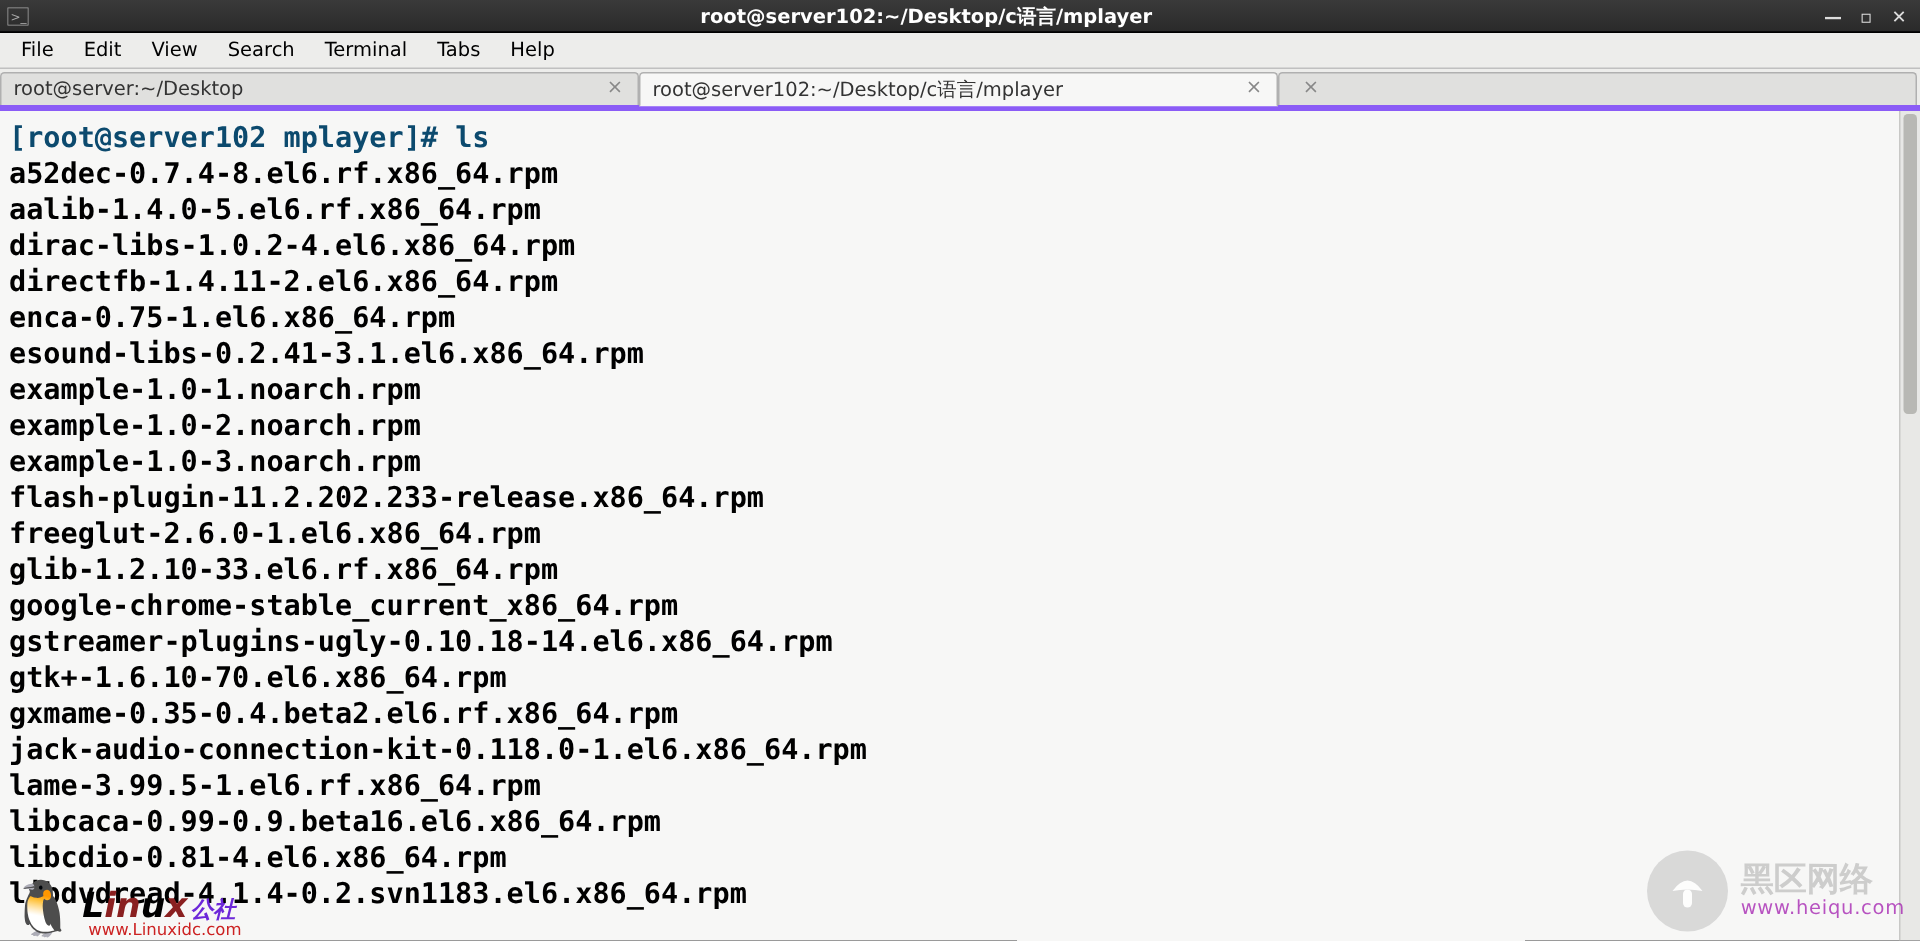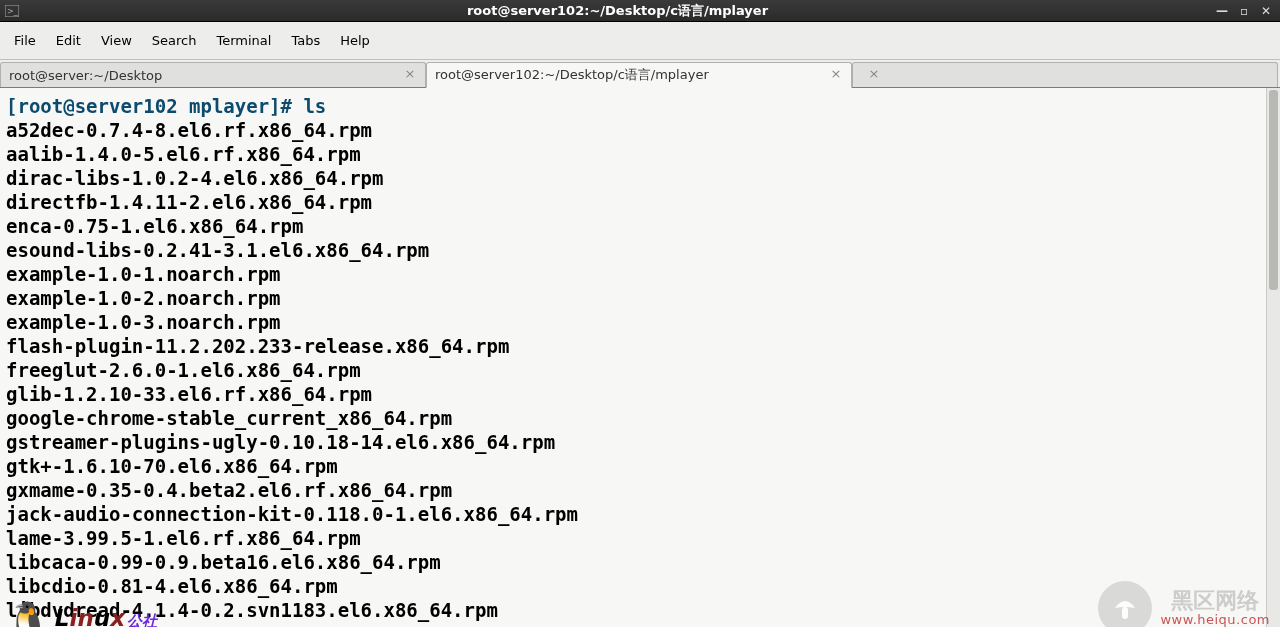--- a/index.html
+++ b/index.html
@@ -47,36 +47,36 @@
       color: #ddd;
       display: inline-flex;
       align-items: center;
       justify-content: center;
       font-size: 12px;
       font-weight: bold;
       cursor: pointer;
     }
     .menubar {
       background: #ededeb;
-      height: 38px;
+      height: 24px;
       display: flex;
       align-items: center;
       padding: 0 4px;
       border-bottom: 1px solid #c0c0c0;
     }
     .menu-item {
       padding: 2px 10px;
       cursor: pointer;
     }
     .tabbar {
       background: #ededeb;
       height: 28px;
       display: flex;
       align-items: stretch;
-      border-bottom: 1px solid #8b5cf6;
+      border-bottom: 4px solid #8b5cf6;
       padding-top: 2px;
     }
     .tab {
       display: flex;
       align-items: center;
       padding: 0 8px;
       border: 1px solid #b0b0b0;
       border-bottom: none;
       background: #e0e0de;
       margin-right: 0px;
@@ -145,36 +145,35 @@
       border-radius: 3px;
     }
     .watermark-right {
       position: absolute;
       right: 10px;
       bottom: 6px;
       display: flex;
       align-items: center;
       gap: 8px;
       opacity: 0.75;
-      text-align: center;
     }
     .watermark-circle {
       width: 54px;
       height: 54px;
       background: #cfcfcf;
       border-radius: 50%;
       display: flex;
       align-items: center;
       justify-content: center;
       color: #fff;
       font-size: 28px;
     }
     .watermark-text-group { display: flex; flex-direction: column; line-height: 1.1; }
     .watermark-cn { font-size: 22px; font-weight: bold; color: #bfbfbf; }
-    .watermark-url { font-size: 13px; color: #b91c1c; letter-spacing: 0.5px; }
+    .watermark-url { font-size: 13px; color: #a21caf; letter-spacing: 0.5px; }
     .watermark-left {
       position: absolute;
       left: 6px;
       bottom: 2px;
       display: flex;
       align-items: flex-end;
       gap: 4px;
     }
     .tux {
       font-size: 36px;

